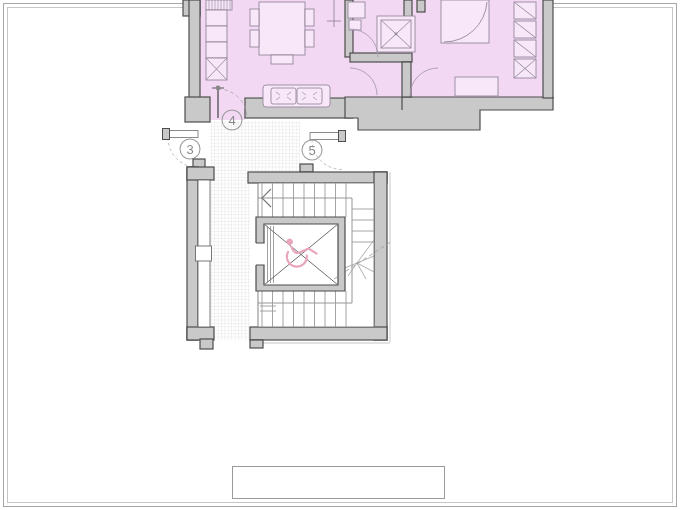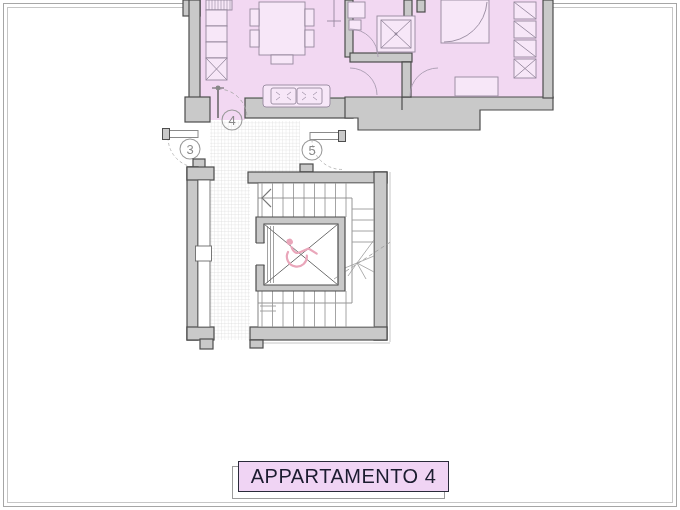--- a/index.html
+++ b/index.html
@@ -216,17 +216,14 @@
       <rect x="187" y="167" width="27" height="13"></rect>
       <rect x="187" y="327" width="27" height="13"></rect>
       <rect x="200" y="339" width="13" height="10"></rect>
       <rect x="198" y="180" width="12" height="147" fill="#ffffff" stroke="#6a6a6a" stroke-width="0.9"></rect>
       <rect x="195.5" y="246" width="16" height="15" fill="#ffffff" stroke="#6a6a6a" stroke-width="0.9"></rect>
     </g>
   </g>
 </svg>
 
 <div id="title-shadow"></div>
-<div id="title-box">
-  <span>APPARTAMENTO 4</span>
+
 </div>
 
-</div>
-
 </body></html>

